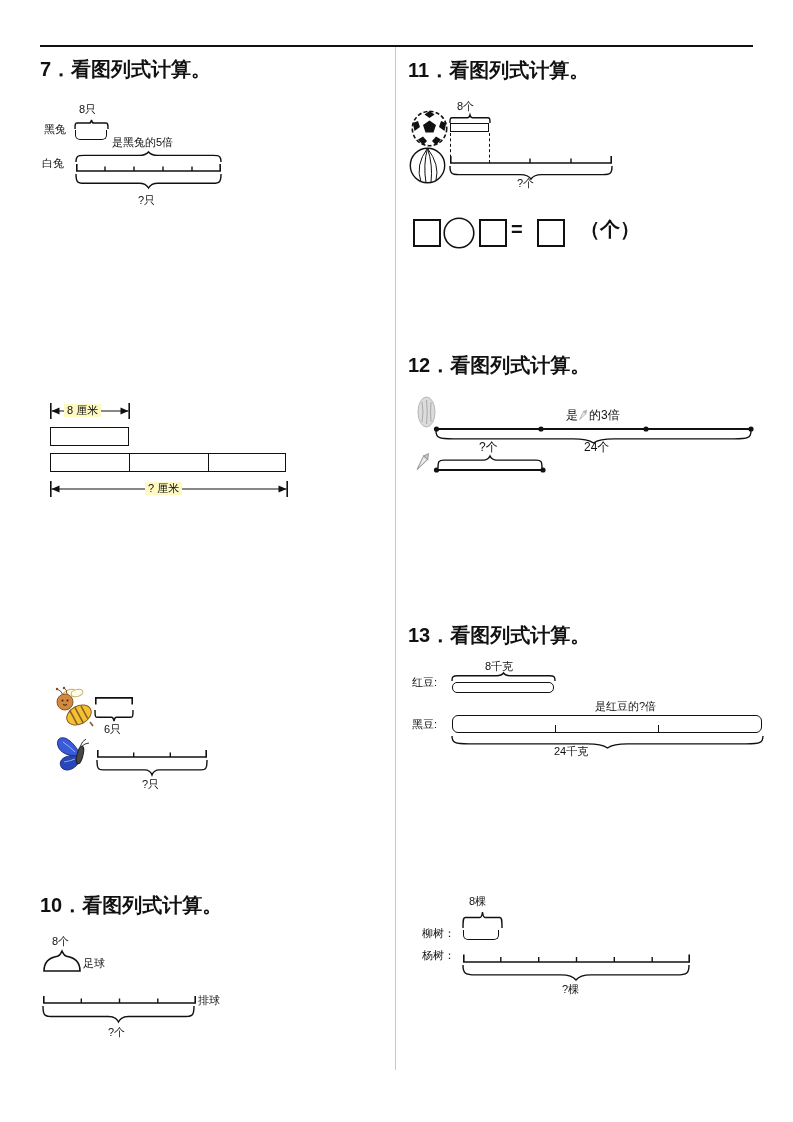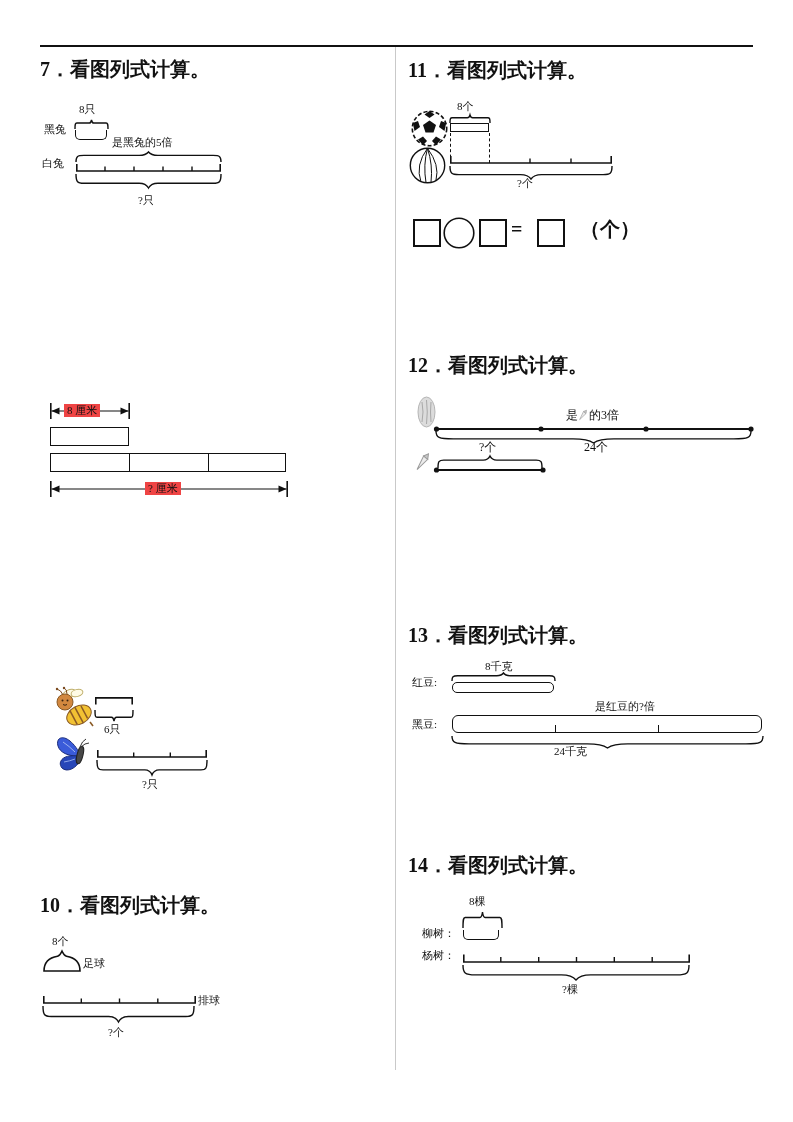--- a/index.html
+++ b/index.html
@@ -1,23 +1,23 @@
 <!DOCTYPE html>
 <html><head>
 <meta charset="utf-8">
 <style>
   html,body{margin:0;padding:0;background:#fff}
   .page{position:relative;width:793px;height:1122px;background:#fff;overflow:hidden;
-        font-family:Liberation Serif, serif;color:#111}
+        font-family:Liberation Sans, sans-serif;color:#111}
   .abs{position:absolute}
   svg.abs{display:block;overflow:visible}
   .title{position:absolute;margin:0;font-size:20px;font-weight:bold;white-space:nowrap;line-height:1.1}
   .t{position:absolute;font-size:11px;line-height:1.15;white-space:nowrap}
   .t12{font-size:12px}
-  .mask{background:#ef4444;padding:0 3px}
+  .mask{background:#fef9c3;padding:0 3px}
   .ubar{position:absolute;border:1.6px solid #111;border-top:none;border-radius:0 0 5px 5px}
   .vline{position:absolute;width:0;border-left:1.6px solid #111}
   .dash{position:absolute;width:0;border-left:1px dashed #111}
   .sq{position:absolute;width:24px;height:24px;border:2px solid #111;background:#fff}
   .rect{position:absolute;border:1.6px solid #111;background:#fff}
   .brU{transform:scaleY(-1)}
   .eq{position:absolute;font-size:20px;font-weight:bold;white-space:nowrap;line-height:1.1}
   .relrow{position:absolute;display:flex;align-items:flex-start;gap:1px;font-size:12px;white-space:nowrap}
 </style>
 </head>
@@ -245,21 +245,20 @@
   <span class="t" style="left:595px;top:700px">是红豆的?倍</span>
   <span class="t" style="left:412px;top:718px">黑豆:</span>
   <div class="rect" style="left:452px;top:715px;width:308px;height:16px;border-radius:6px"></div>
   <div class="vline" style="left:555px;top:725px;height:8px"></div>
   <div class="vline" style="left:658px;top:725px;height:8px"></div>
   <svg class="abs brU" style="left:452px;top:736px" width="311" height="12" viewBox="0 0 100 10" preserveAspectRatio="none">
       <use href="#brace"></use>
     </svg>
   <span class="t" style="left:554px;top:745px">24千克</span>
 
-  <h3 class="title" style="left:408px;top:854px">14．看图列式计算。</h3>
   <span class="t" style="left:469px;top:895px">8棵</span>
   <svg class="abs" style="left:463px;top:912px" width="39" height="16" viewBox="0 0 100 10" preserveAspectRatio="none">
       <use href="#brace"></use>
     </svg>
   <span class="t" style="left:422px;top:927px">柳树：</span>
   <div class="ubar" style="left:463px;top:930px;width:34px;height:9px"></div>
   <span class="t" style="left:422px;top:949px">杨树：</span>
   <svg class="abs" style="left:463px;top:952px" width="227" height="11" viewBox="0 0 227 11">
     <line x1="0" y1="10" x2="227" y2="10" stroke="#111" stroke-width="1.6"></line>
     <line x1="0.8" y1="2.5" x2="0.8" y2="10" stroke="#111" stroke-width="1.6"></line>

